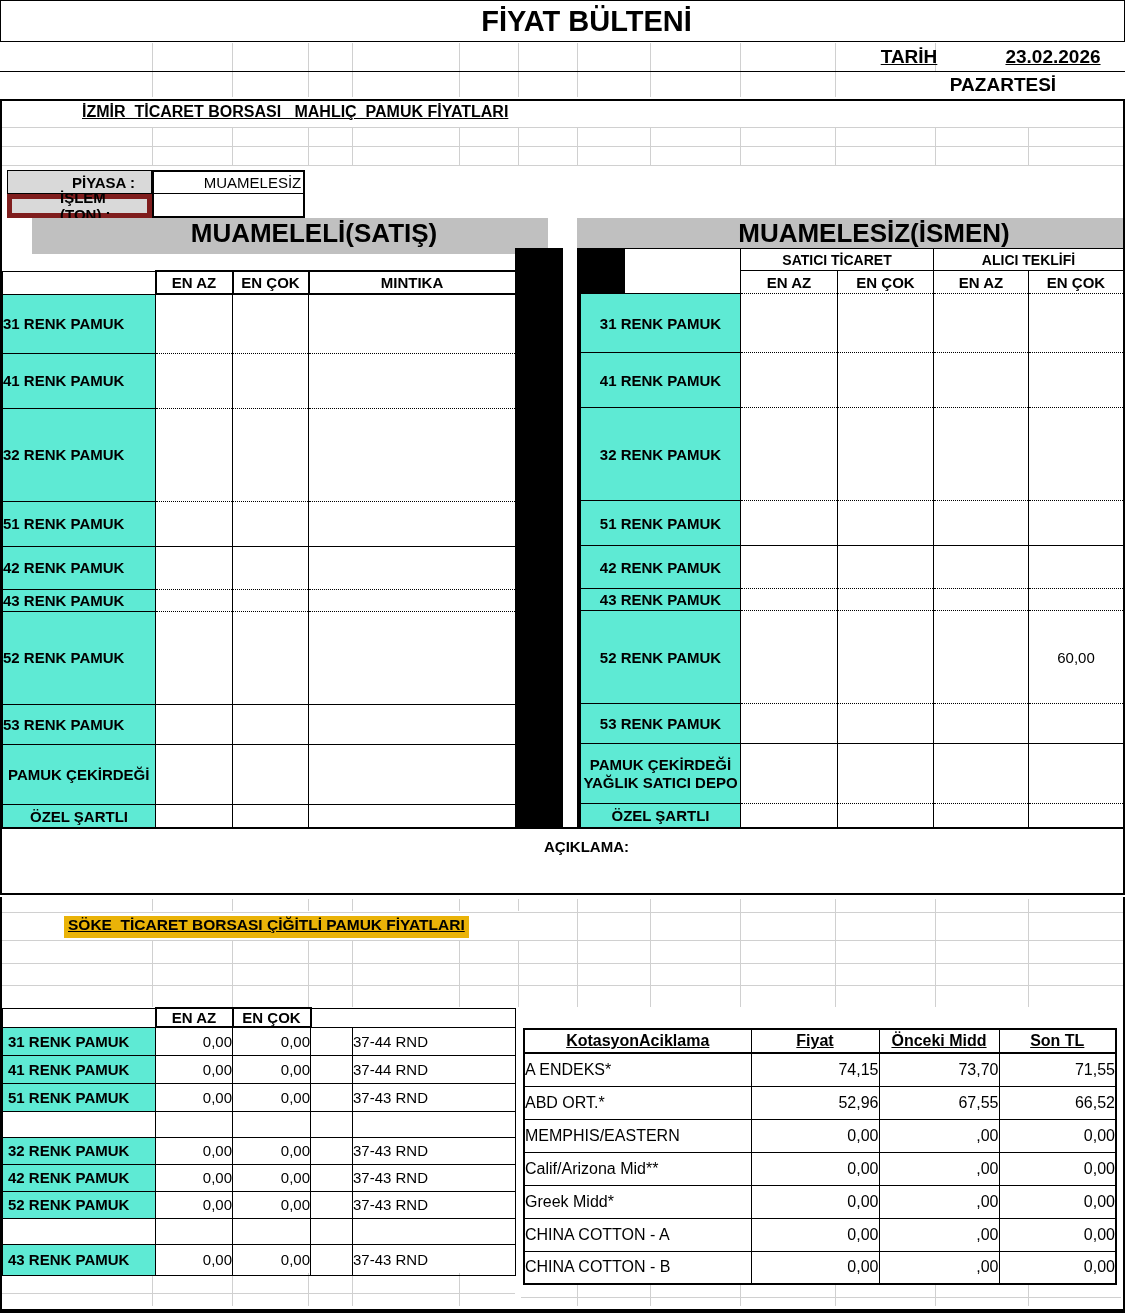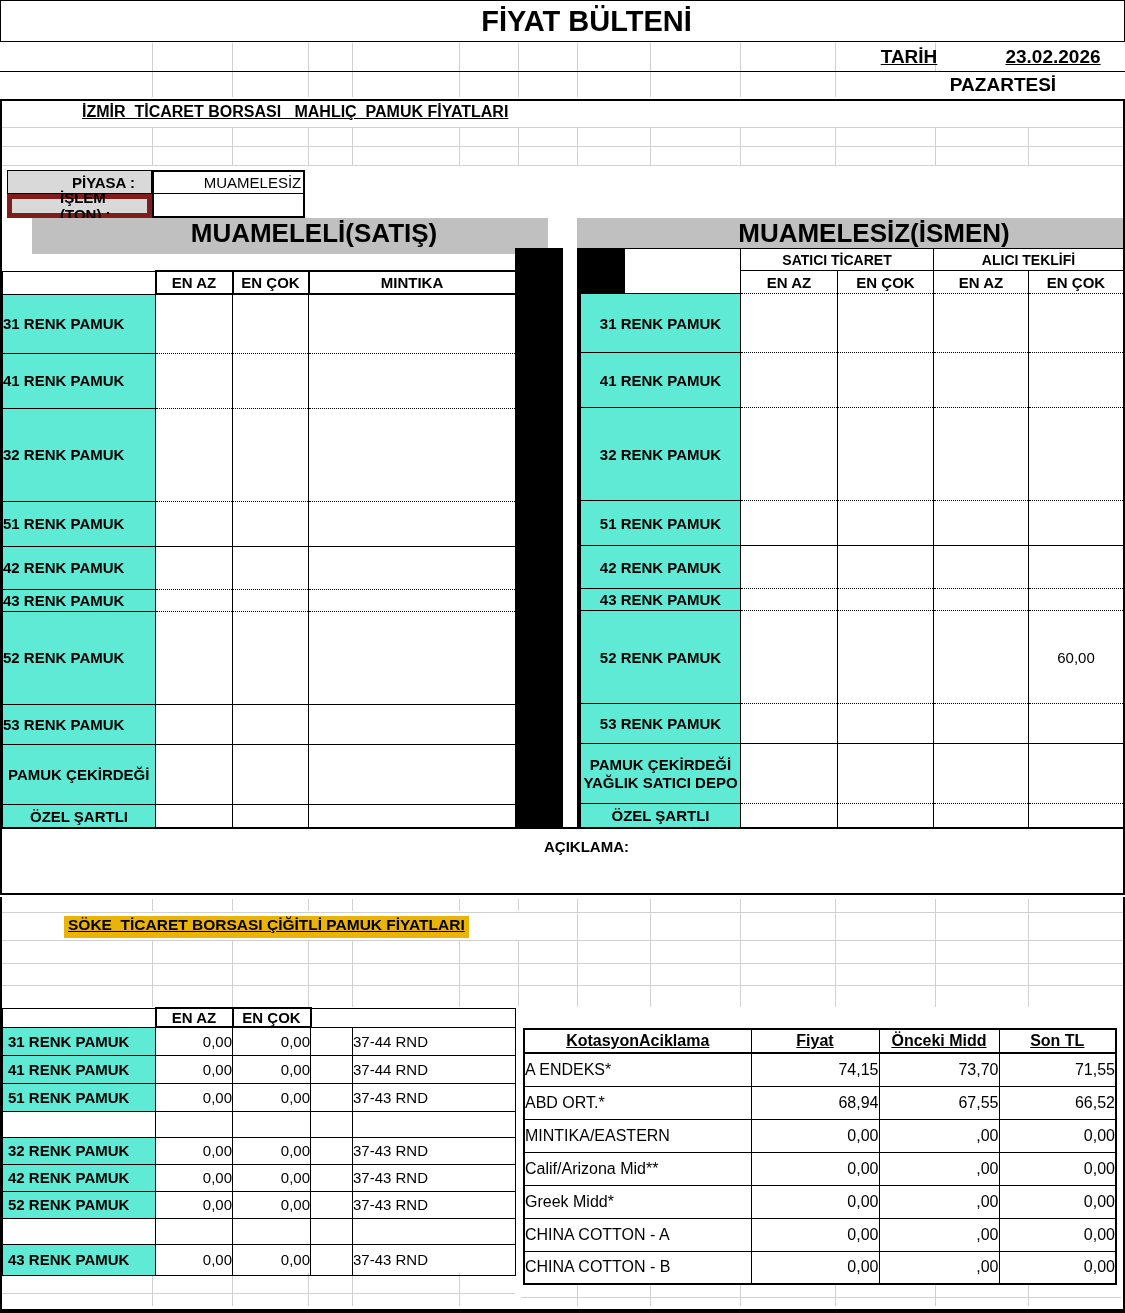--- a/index.html
+++ b/index.html
@@ -433,26 +433,26 @@
       <td class="kh">Son TL</td>
     </tr>
     <tr style="height:33px">
           <td class="klab">A ENDEKS*</td>
           <td class="kval">74,15</td>
           <td class="kval">73,70</td>
           <td class="kval">71,55</td>
         </tr>
     <tr style="height:33px">
           <td class="klab">ABD ORT.*</td>
-          <td class="kval">68,94</td>
+          <td class="kval">52,96</td>
           <td class="kval">67,55</td>
           <td class="kval">66,52</td>
         </tr>
     <tr style="height:33px">
-          <td class="klab">MINTIKA/EASTERN</td>
+          <td class="klab">MEMPHIS/EASTERN</td>
           <td class="kval">0,00</td>
           <td class="kval">,00</td>
           <td class="kval">0,00</td>
         </tr>
     <tr style="height:33px">
           <td class="klab">Calif/Arizona Mid**</td>
           <td class="kval">0,00</td>
           <td class="kval">,00</td>
           <td class="kval">0,00</td>
         </tr>

